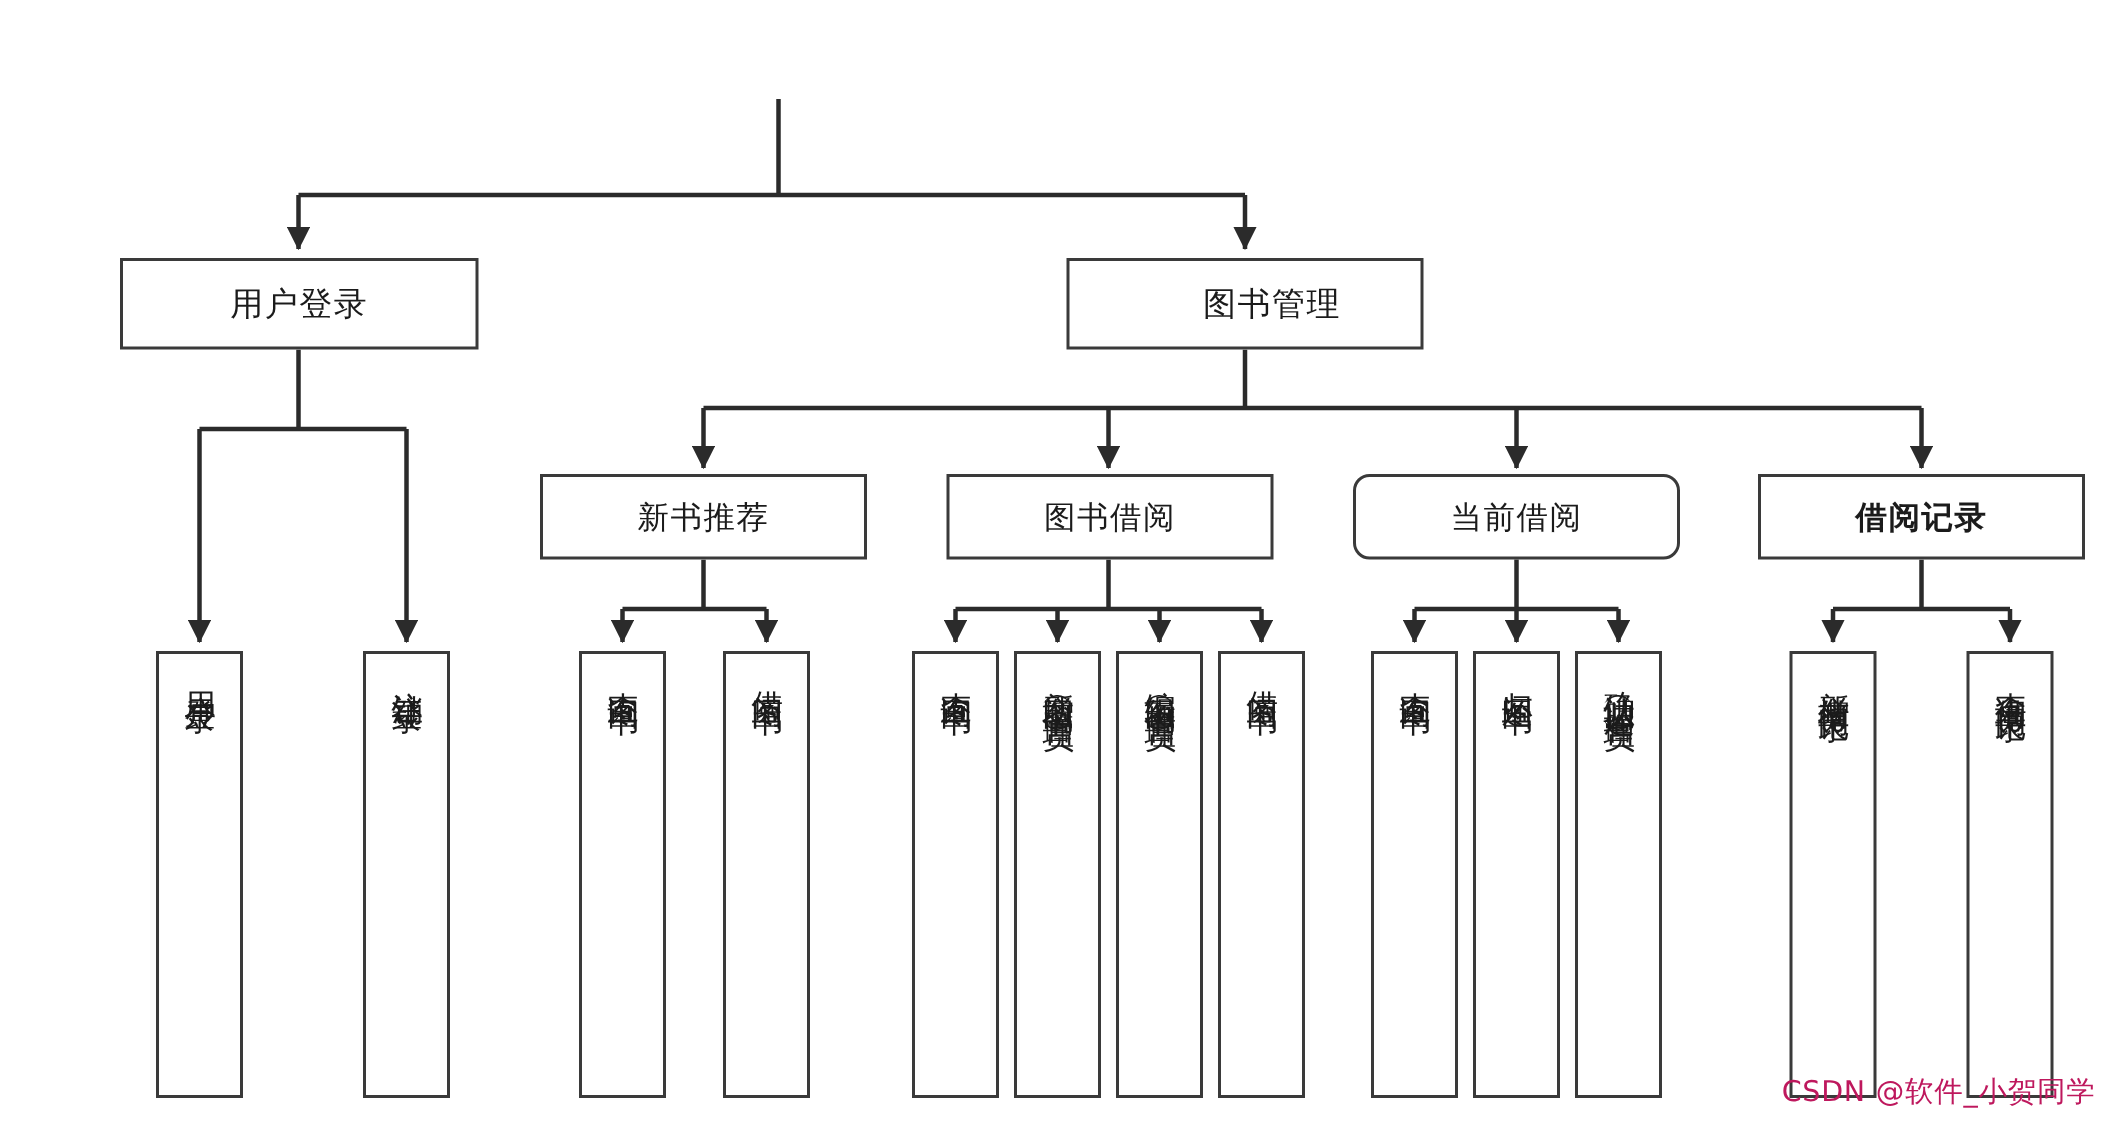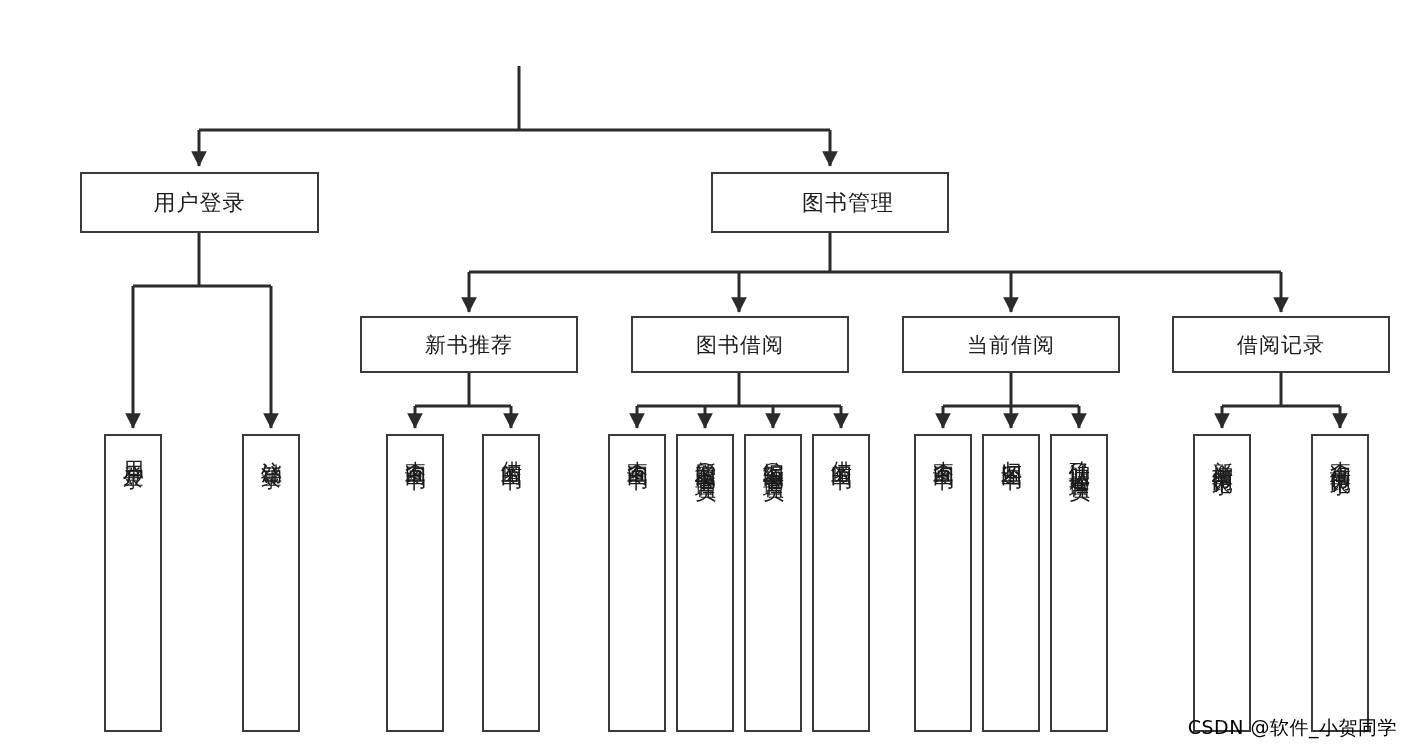--- a/index.html
+++ b/index.html
@@ -58,21 +58,21 @@
   }
   .htext {
     white-space: nowrap;
     letter-spacing: 1px;
   }
   #watermark {
     position: absolute;
     right: 8px;
     bottom: 6px;
     font-size: 19px;
-    color: #000000;
+    color: #be185d;
     letter-spacing: 0.5px;
     white-space: nowrap;
   }
 </style>
 </head>
 <body>
 
 <div id="canvas">
 
   <svg id="connectors" viewBox="0 0 1405 747" xmlns="http://www.w3.org/2000/svg">
@@ -132,24 +132,24 @@
   <div class="node level1" style="left:711px; top:172px; width:238px; height:61px;padding-left:36px;">
     <span class="htext">图书管理</span>
   </div>
 
   <div class="node level2" style="left:631px; top:316px; width:218px; height:57px;">
     <span class="htext">图书借阅</span>
   </div>
   <div class="node level2" style="left:360px; top:316px; width:218px; height:57px;">
     <span class="htext">新书推荐</span>
   </div>
-  <div class="node level2" style="left:902px; top:316px; width:218px; height:57px;">
+  <div class="node level2" style="left:902px; top:316px; width:218px; height:57px;border-radius:11px;">
     <span class="htext">当前借阅</span>
   </div>
-  <div class="node level2" style="left:1172px; top:316px; width:218px; height:57px;">
+  <div class="node level2" style="left:1172px; top:316px; width:218px; height:57px;font-weight:bold;">
     <span class="htext">借阅记录</span>
   </div>
 
   <div class="node leaf" style="left:104px; top:434px; width:58px; height:298px;">
     <span class="vtext">用户登录</span>
   </div>
   <div class="node leaf" style="left:242px; top:434px; width:58px; height:298px;">
     <span class="vtext">注销登录</span>
   </div>
 

